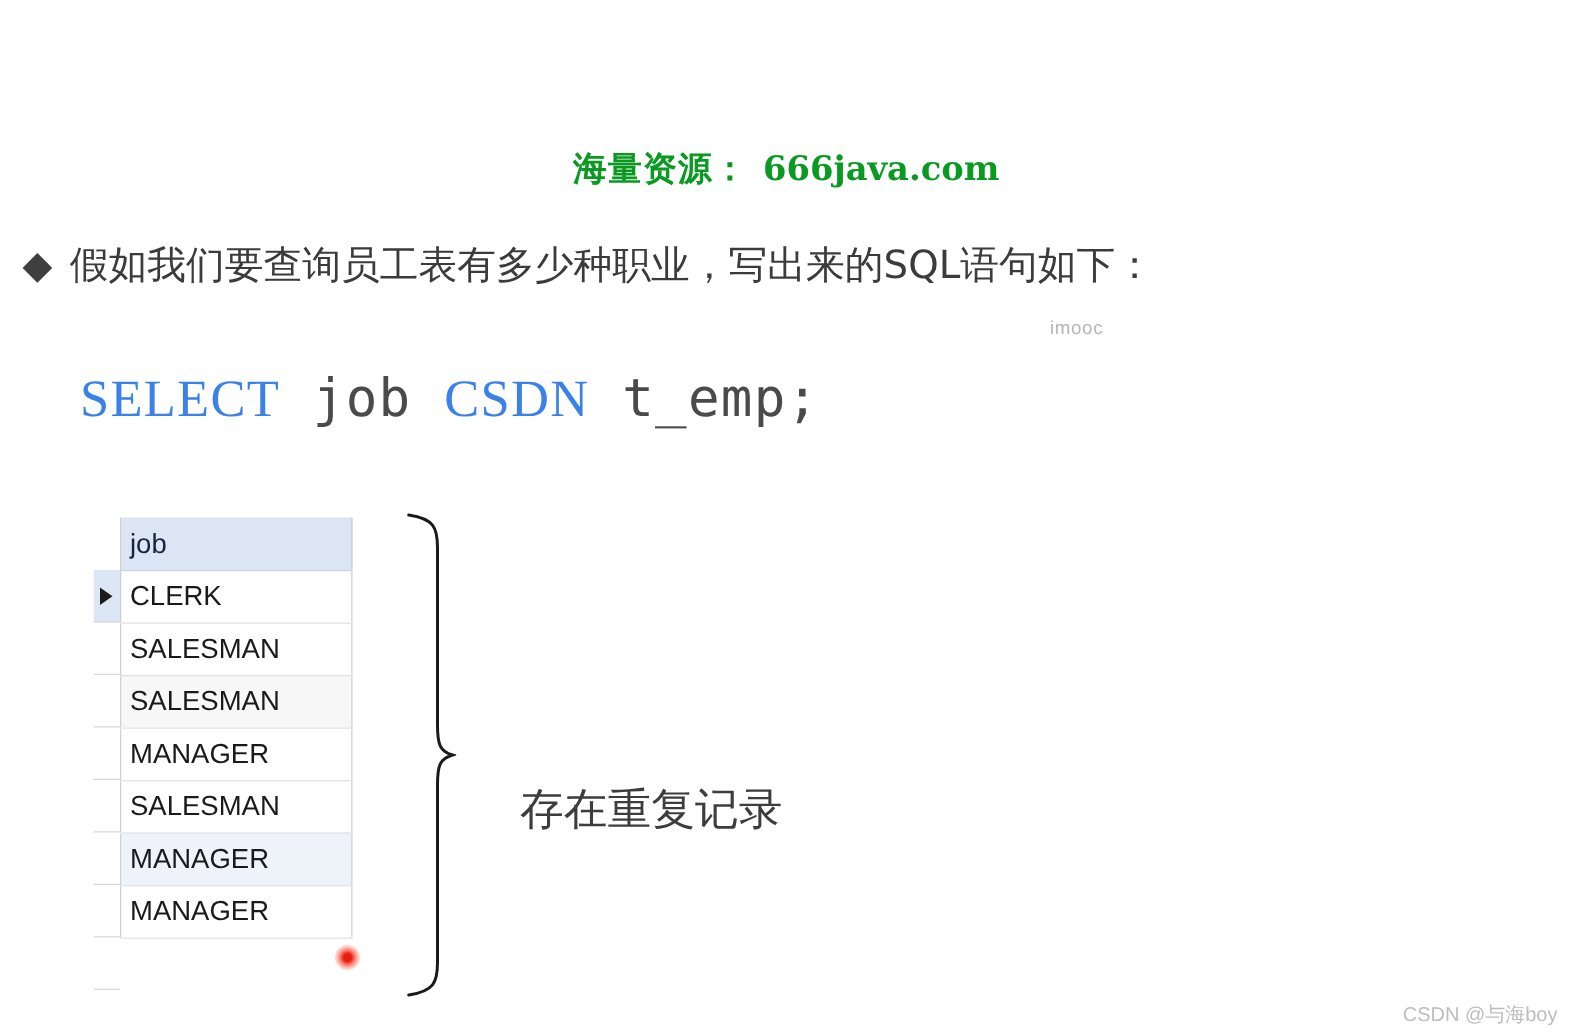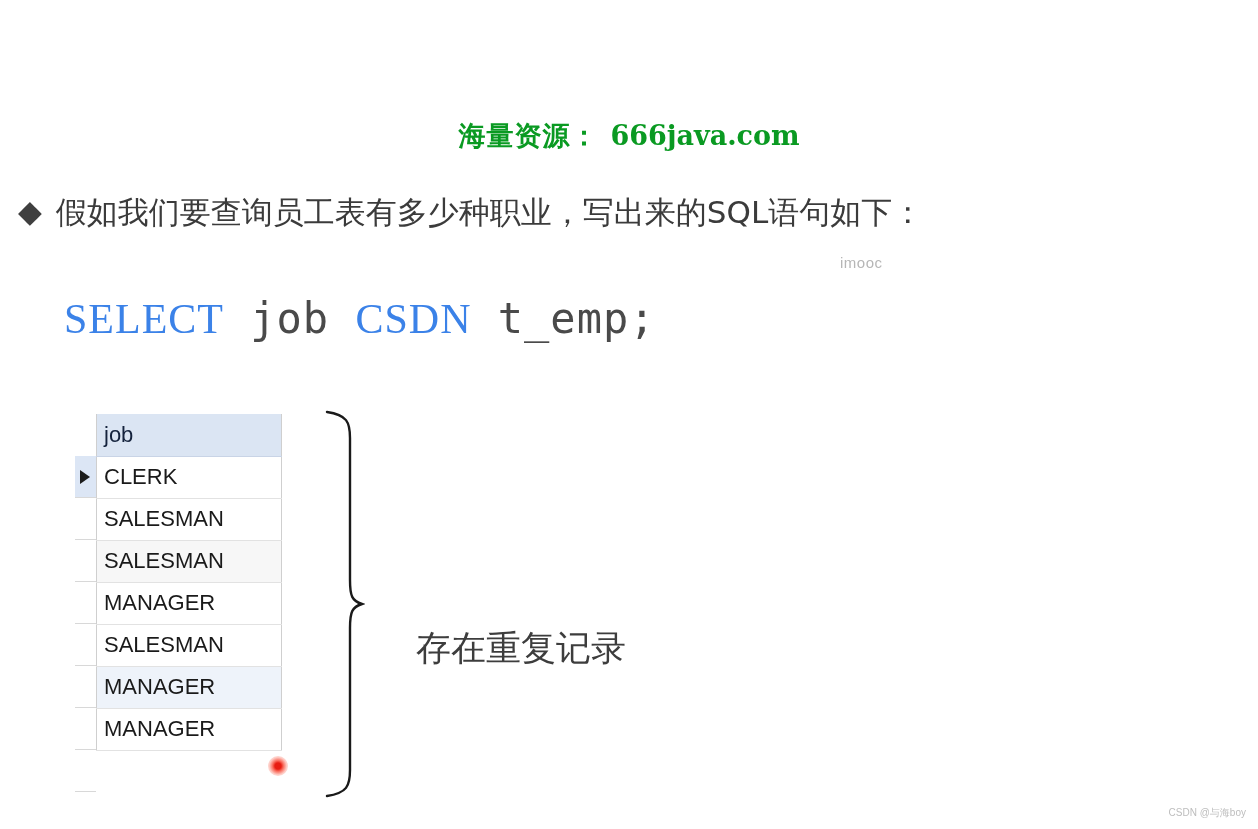--- a/index.html
+++ b/index.html
@@ -212,21 +212,21 @@
     white-space: nowrap;
     margin-top: 46px;
   }
 
   
   .footer-watermark {
     position: absolute;
     right: 12px;
     bottom: 6px;
     font-family: "Liberation Sans", sans-serif;
-    font-size: 10px;
+    font-size: 16px;
     line-height: 20px;
     color: #bdbdbd;
     white-space: nowrap;
     margin-left: 48px;
   }
 </style>
 </head>
 <body>
 
 <div class="slide">

